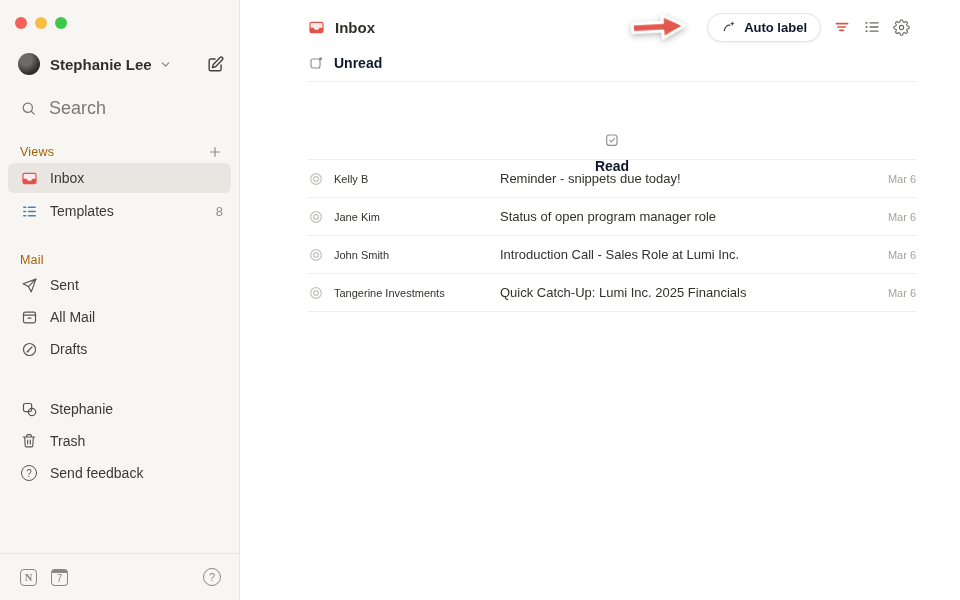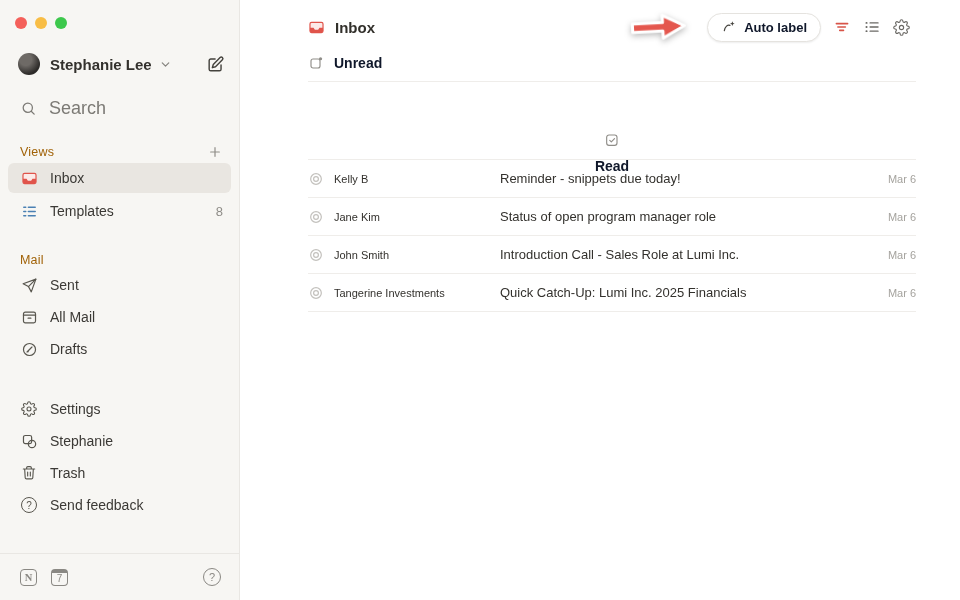--- a/index.html
+++ b/index.html
@@ -256,28 +256,20 @@
           <use href="#i-draft"></use>
         </svg>
       </span>
     <span>Drafts</span>
   </div>
 
   <div class="group-gap"></div>
 
   <div class="srow">
     <span class="sicon">
-        <svg class="ic" width="16" height="16">
-          <use href="#i-gear"></use>
-        </svg>
-      </span>
-    <span>Settings</span>
-  </div>
-  <div class="srow">
-    <span class="sicon">
         <svg class="ic" width="17" height="17">
           <use href="#i-shapes"></use>
         </svg>
       </span>
     <span>Stephanie</span>
   </div>
   <div class="srow">
     <span class="sicon">
         <svg class="ic" width="16" height="16">
           <use href="#i-trash"></use>

